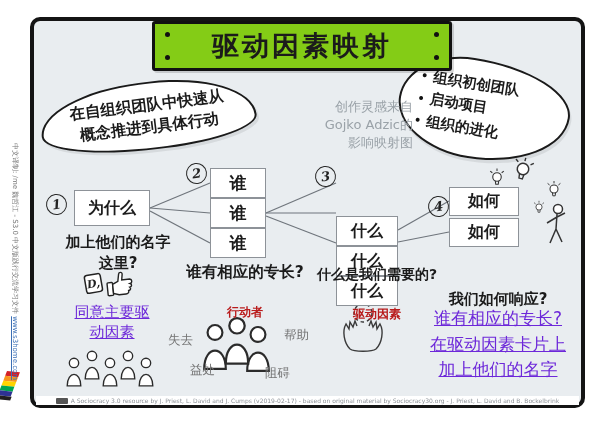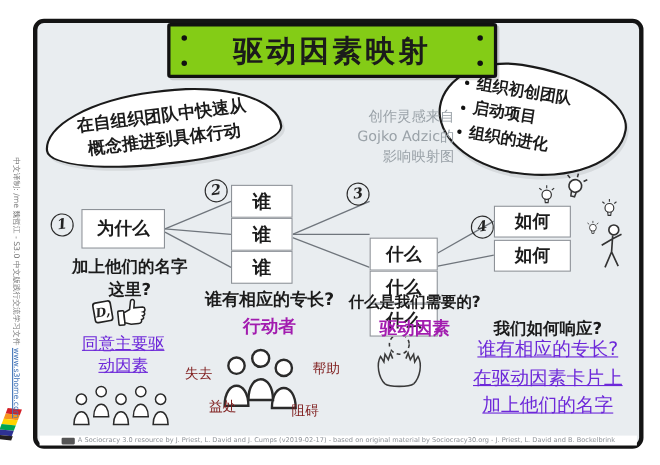--- a/index.html
+++ b/index.html
@@ -36,28 +36,28 @@
   .how-box{left:449px;width:70px;height:29px;font-size:16px;}
   .cnum{position:absolute;width:21px;height:21px;box-sizing:border-box;border:1.6px solid #2a2a2a;
         border-radius:50%;display:flex;align-items:center;justify-content:center;z-index:2;
         font-family:"DejaVu Serif",serif;font-style:italic;font-weight:600;font-size:13px;
         transform:rotate(-8deg);color:#222;}
   .q{position:absolute;font-weight:700;color:#1b1b1b;text-align:center;white-space:pre-line;z-index:2;}
   .q-why{left:44px;top:232px;width:148px;font-size:15px;line-height:1.4;}
   .q-who{left:178px;top:262px;width:134px;font-size:15.5px;}
   .q-what{left:306px;top:266px;width:142px;font-size:14px;}
   .q-how{left:436px;top:266px;width:124px;font-size:15px;margin-top:24px;}
-  .sub{position:absolute;font-weight:600;color:#a21caf;font-size:16px;text-align:center;z-index:2;}
+  .sub{position:absolute;font-weight:600;color:#b91c1c;font-size:12px;text-align:center;z-index:2;margin-top:17px;}
   .sub-who{left:178px;top:287px;width:134px;}
   .sub-what{left:306px;top:289px;width:142px;}
   .gnote{position:absolute;color:#6d28d9;text-align:center;white-space:pre-line;z-index:2;text-decoration:underline;}
   .g-agree{left:52px;top:302px;width:120px;font-size:15px;line-height:1.35;}
   .g-expert{left:430px;top:306px;width:136px;font-size:17px;line-height:1.5;}
   .needs{left:310px;top:352px;width:142px;font-size:14.5px;line-height:1.5;}
-  .alabel{position:absolute;color:#7f1d1d;font-size:12.5px;z-index:2;}
+  .alabel{position:absolute;color:#737373;font-size:12.5px;z-index:2;}
   .a-lose{left:168px;top:332px}.a-help{left:284px;top:327px}.a-benefit{left:190px;top:362px}.a-hinder{left:265px;top:365px}
   .footer{position:absolute;left:36px;top:396px;width:543px;height:9px;background:#fff;z-index:2;
           display:flex;align-items:center;justify-content:center;gap:3px;}
   .footer-text{font-size:6px;color:#8d9298;white-space:nowrap;}
   .cc-badge{width:12px;height:6px;background:#555;border-radius:1px;flex:0 0 auto;}
   .side-credit{position:absolute;left:20px;top:143px;width:232px;height:12px;z-index:2;
           transform:rotate(90deg);transform-origin:0 0;font-size:7px;color:#777;white-space:nowrap;}
   .side-url{color:#3b6fb5;text-decoration:underline;}
   .overlay{position:absolute;left:0;top:0;z-index:1;pointer-events:none;}
 </style>

